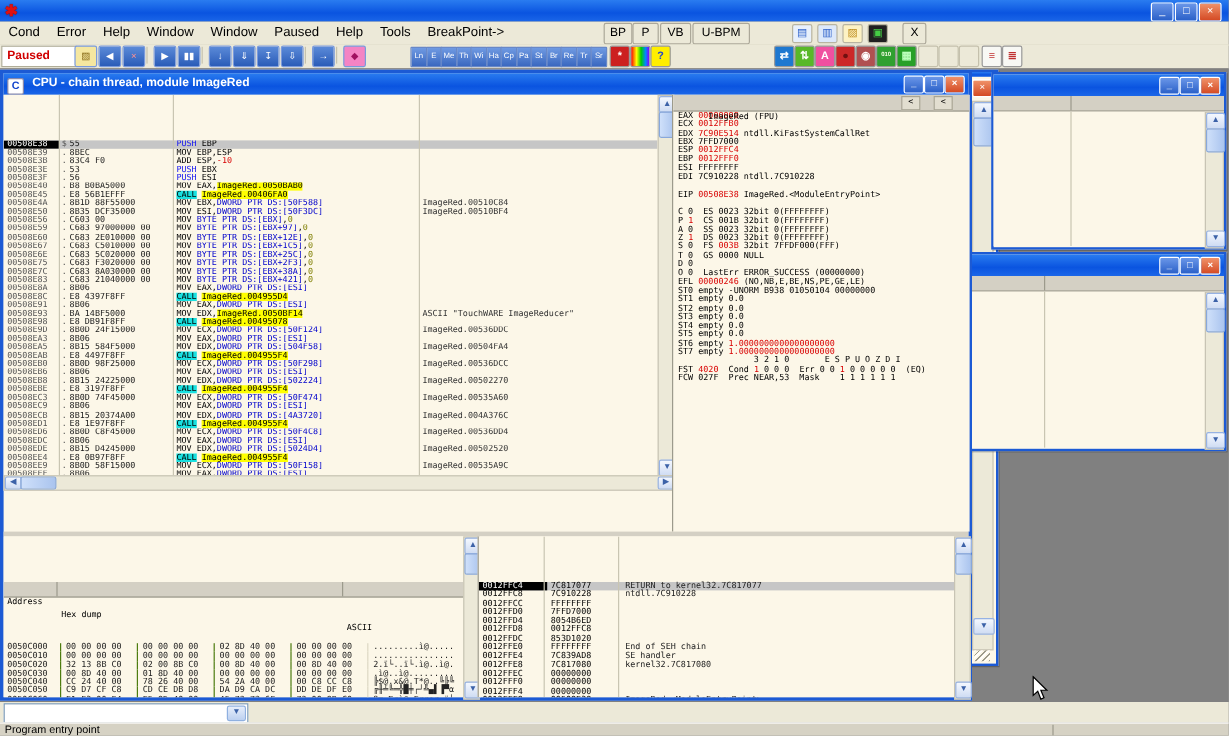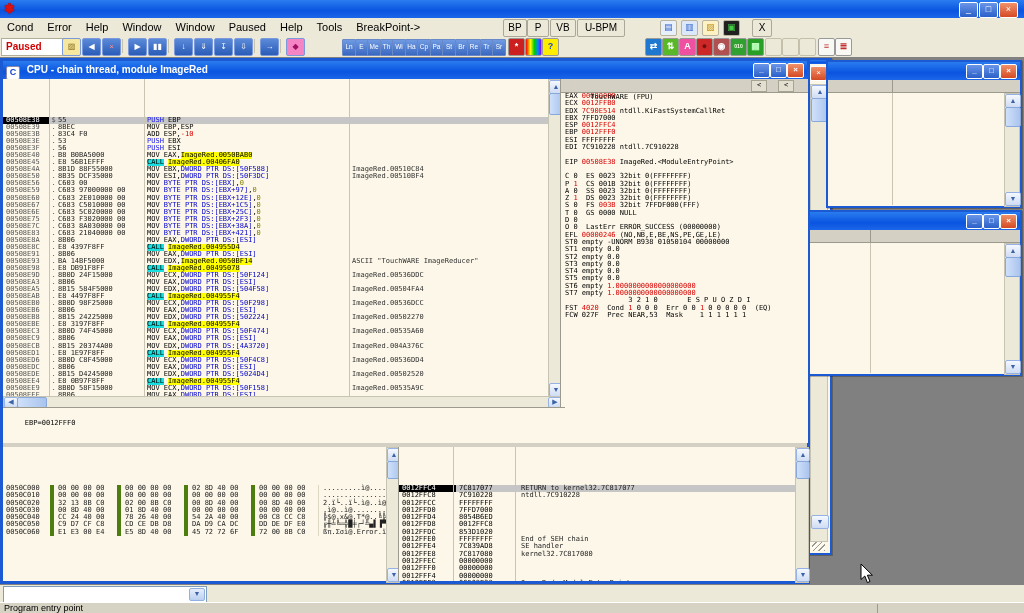--- a/index.html
+++ b/index.html
@@ -50,21 +50,21 @@
   .da.asel{background:#000;color:#fff}
   .df{width:9px;text-align:center;color:#555;flex:none}
   .db{width:89px;color:#1a1a1a;flex:none}
   .di{width:205px;flex:none}
   .dc{flex:1;color:#333}
   .sK{color:#000}.sR{color:#d80000}.sB{color:#0000cc}.sM{color:#1414f0}
   .sY{background:#ffff00;color:#000}.sC{background:#18e0e0;color:#000}.sO{color:#7e7e00}
   .regline{height:7.3px;font-size:7px;line-height:7.3px;padding-left:4px}
   .hrow{display:flex;height:7.3px;font-size:7px;line-height:7.3px}
   .ha{width:44px;padding-left:3px;color:#222;flex:none}
-  .hg{width:59px;padding-left:4px;color:#222;flex:none;border-left:4px solid #4d7c0f}
+  .hg{width:59px;padding-left:4px;color:#222;flex:none;border-left:1px solid #4d7c0f}
   .hs{flex:1;padding-left:4px;color:#222;border-left:1px solid #ddd8c4}
   .srow{display:flex;height:7.3px;font-size:7px;line-height:7.3px}
   .srow.sel{background:#c6c6c6}
   .sa{width:54px;padding-left:3px;color:#000;flex:none}
   .sa.asel{background:#000;color:#fff}
   .sv{width:62px;padding-left:3px;color:#000;flex:none}
   .sc{flex:1;color:#222}
 
   
   .sb{position:absolute;background:#ece9d8;border:1px solid #c8c4b4}
@@ -187,34 +187,38 @@
   </div>
 
   <div class="sb" style="left:0;top:335px;width:557px;height:11px">
     <span class="sbtn" style="left:0;top:0;width:12px;height:9px;line-height:8px">◀</span>
     <span class="sthumb" style="left:13px;top:0;width:28px;height:9px"></span>
     <span class="sbtn" style="left:544px;top:0;width:12px;height:9px;line-height:8px">▶</span>
   </div>
 
   <div class="pane" style="left:557px;top:18px;width:247px;height:364px;border-left:1px solid #9c9a8c">
     <div class="hdrbar mono" style="height:13px;font-size:7px;line-height:12px;padding-left:4px;position:relative">
-      <span>TouchWARE (FPU)</span>
+      <span>ImageRed (FPU)</span>
       <span class="abs" style="left:190px;top:1px;width:14px;height:10px;border:1px solid #a8a494;background:#e2ded0;text-align:center;line-height:9px">&lt;</span>
       <span class="abs" style="left:217px;top:1px;width:14px;height:10px;border:1px solid #a8a494;background:#e2ded0;text-align:center;line-height:9px">&lt;</span>
     </div>
     <div id="reg-lines" class="mono"><div class="regline mono"><span class="sK">EAX </span><span class="sR">00000000</span></div><div class="regline mono"><span class="sK">ECX </span><span class="sR">0012FFB0</span></div><div class="regline mono"><span class="sK">EDX </span><span class="sR">7C90E514</span><span class="sK"> ntdll.KiFastSystemCallRet</span></div><div class="regline mono"><span class="sK">EBX 7FFD7000</span></div><div class="regline mono"><span class="sK">ESP </span><span class="sR">0012FFC4</span></div><div class="regline mono"><span class="sK">EBP </span><span class="sR">0012FFF0</span></div><div class="regline mono"><span class="sK">ESI FFFFFFFF</span></div><div class="regline mono"><span class="sK">EDI 7C910228 ntdll.7C910228</span></div><div class="regline mono"></div><div class="regline mono"><span class="sK">EIP </span><span class="sR">00508E38</span><span class="sK"> ImageRed.&lt;ModuleEntryPoint&gt;</span></div><div class="regline mono"></div><div class="regline mono"><span class="sK">C 0  ES 0023 32bit 0(FFFFFFFF)</span></div><div class="regline mono"><span class="sK">P </span><span class="sR">1</span><span class="sK">  CS 001B 32bit 0(FFFFFFFF)</span></div><div class="regline mono"><span class="sK">A 0  SS 0023 32bit 0(FFFFFFFF)</span></div><div class="regline mono"><span class="sK">Z </span><span class="sR">1</span><span class="sK">  DS 0023 32bit 0(FFFFFFFF)</span></div><div class="regline mono"><span class="sK">S 0  FS </span><span class="sR">003B</span><span class="sK"> 32bit 7FFDF000(FFF)</span></div><div class="regline mono"><span class="sK">T 0  GS 0000 NULL</span></div><div class="regline mono"><span class="sK">D 0</span></div><div class="regline mono"><span class="sK">O 0  LastErr ERROR_SUCCESS (00000000)</span></div><div class="regline mono"><span class="sK">EFL </span><span class="sR">00000246</span><span class="sK"> (NO,NB,E,BE,NS,PE,GE,LE)</span></div><div class="regline mono"><span class="sK">ST0 empty -UNORM B938 01050104 00000000</span></div><div class="regline mono"><span class="sK">ST1 empty 0.0</span></div><div class="regline mono"><span class="sK">ST2 empty 0.0</span></div><div class="regline mono"><span class="sK">ST3 empty 0.0</span></div><div class="regline mono"><span class="sK">ST4 empty 0.0</span></div><div class="regline mono"><span class="sK">ST5 empty 0.0</span></div><div class="regline mono"><span class="sK">ST6 empty </span><span class="sR">1.0000000000000000000</span></div><div class="regline mono"><span class="sK">ST7 empty </span><span class="sR">1.0000000000000000000</span></div><div class="regline mono"><span class="sK">               3 2 1 0       E S P U O Z D I</span></div><div class="regline mono"><span class="sK">FST </span><span class="sR">4020</span><span class="sK">  Cond </span><span class="sR">1</span><span class="sK"> 0 0 0  Err 0 0 </span><span class="sR">1</span><span class="sK"> 0 0 0 0 0  (EQ)</span></div><div class="regline mono"><span class="sK">FCW 027F  Prec NEAR,53  Mask    1 1 1 1 1 1</span></div></div>
   </div>
 
-  <div class="pane mono" style="left:0;top:346px;width:557px;height:36px;border-top:1px solid #9c9a8c;font-size:7px;line-height:9px;padding:2px 0 0 5px">
-    <span>EBP=0012FFF0</span>
-  </div>
 
   <div class="abs" style="left:0;top:382px;width:804px;height:4px;background:#d4d0c4"></div>
 
   <div class="pane mono" style="left:0;top:386px;width:395px;height:134px">
+    <div class="hdrbar" style="height:12px;font-size:7px;line-height:11px;position:relative">
+      <span class="abs" style="left:3px">Address</span>
+      <span class="abs" style="left:48px">Hex dump</span>
+      <span class="abs" style="left:286px">ASCII</span>
+      <span class="abs" style="left:44px;top:0;width:1px;height:12px;background:#9c9a8c"></span>
+      <span class="abs" style="left:282px;top:0;width:1px;height:12px;background:#9c9a8c"></span>
+    </div>
     <div id="dump-rows"><div class="hrow"><span class="ha">0050C000</span><span class="hg">00 00 00 00</span><span class="hg">00 00 00 00</span><span class="hg">02 8D 40 00</span><span class="hg">00 00 00 00</span><span class="hs">.........ì@.....</span></div><div class="hrow"><span class="ha">0050C010</span><span class="hg">00 00 00 00</span><span class="hg">00 00 00 00</span><span class="hg">00 00 00 00</span><span class="hg">00 00 00 00</span><span class="hs">................</span></div><div class="hrow"><span class="ha">0050C020</span><span class="hg">32 13 8B C0</span><span class="hg">02 00 8B C0</span><span class="hg">00 8D 40 00</span><span class="hg">00 8D 40 00</span><span class="hs">2.ï└..ï└.ì@..ì@.</span></div><div class="hrow"><span class="ha">0050C030</span><span class="hg">00 8D 40 00</span><span class="hg">01 8D 40 00</span><span class="hg">00 00 00 00</span><span class="hg">00 00 00 00</span><span class="hs">.ì@..ì@.........</span></div><div class="hrow"><span class="ha">0050C040</span><span class="hg">CC 24 40 00</span><span class="hg">78 26 40 00</span><span class="hg">54 2A 40 00</span><span class="hg">00 C8 CC C8</span><span class="hs">╠$@.x&amp;@.T*@..╚╠╚</span></div><div class="hrow"><span class="ha">0050C050</span><span class="hg">C9 D7 CF C8</span><span class="hg">CD CE DB D8</span><span class="hg">DA D9 CA DC</span><span class="hg">DD DE DF E0</span><span class="hs">╔╫╧╚═╬█╪┌┘╩▄▌▐▀α</span></div><div class="hrow"><span class="ha">0050C060</span><span class="hg">E1 E3 00 E4</span><span class="hg">E5 8D 40 00</span><span class="hg">45 72 72 6F</span><span class="hg">72 00 8B C0</span><span class="hs">ßπ.Σσì@.Error.ï└</span></div></div>
   </div>
   <div class="sb" style="left:383px;top:386px;width:12px;height:134px">
     <span class="sbtn" style="top:0">▲</span>
     <span class="sthumb" style="top:13px;height:16px"></span>
     <span class="sbtn" style="top:120px">▼</span>
   </div>
 
   <div class="pane mono" style="left:395px;top:386px;width:397px;height:134px;border-left:1px solid #9c9a8c">
     <div id="stack-rows"><div class="srow sel"><span class="sa asel">0012FFC4</span><span class="sv">7C817077</span><span class="sc">RETURN to kernel32.7C817077</span></div><div class="srow"><span class="sa">0012FFC8</span><span class="sv">7C910228</span><span class="sc">ntdll.7C910228</span></div><div class="srow"><span class="sa">0012FFCC</span><span class="sv">FFFFFFFF</span><span class="sc"></span></div><div class="srow"><span class="sa">0012FFD0</span><span class="sv">7FFD7000</span><span class="sc"></span></div><div class="srow"><span class="sa">0012FFD4</span><span class="sv">8054B6ED</span><span class="sc"></span></div><div class="srow"><span class="sa">0012FFD8</span><span class="sv">0012FFC8</span><span class="sc"></span></div><div class="srow"><span class="sa">0012FFDC</span><span class="sv">853D1020</span><span class="sc"></span></div><div class="srow"><span class="sa">0012FFE0</span><span class="sv">FFFFFFFF</span><span class="sc">End of SEH chain</span></div><div class="srow"><span class="sa">0012FFE4</span><span class="sv">7C839AD8</span><span class="sc">SE handler</span></div><div class="srow"><span class="sa">0012FFE8</span><span class="sv">7C817080</span><span class="sc">kernel32.7C817080</span></div><div class="srow"><span class="sa">0012FFEC</span><span class="sv">00000000</span><span class="sc"></span></div><div class="srow"><span class="sa">0012FFF0</span><span class="sv">00000000</span><span class="sc"></span></div><div class="srow"><span class="sa">0012FFF4</span><span class="sv">00000000</span><span class="sc"></span></div><div class="srow"><span class="sa">0012FFF8</span><span class="sv">00508E38</span><span class="sc">ImageRed.&lt;ModuleEntryPoint&gt;</span></div></div>

